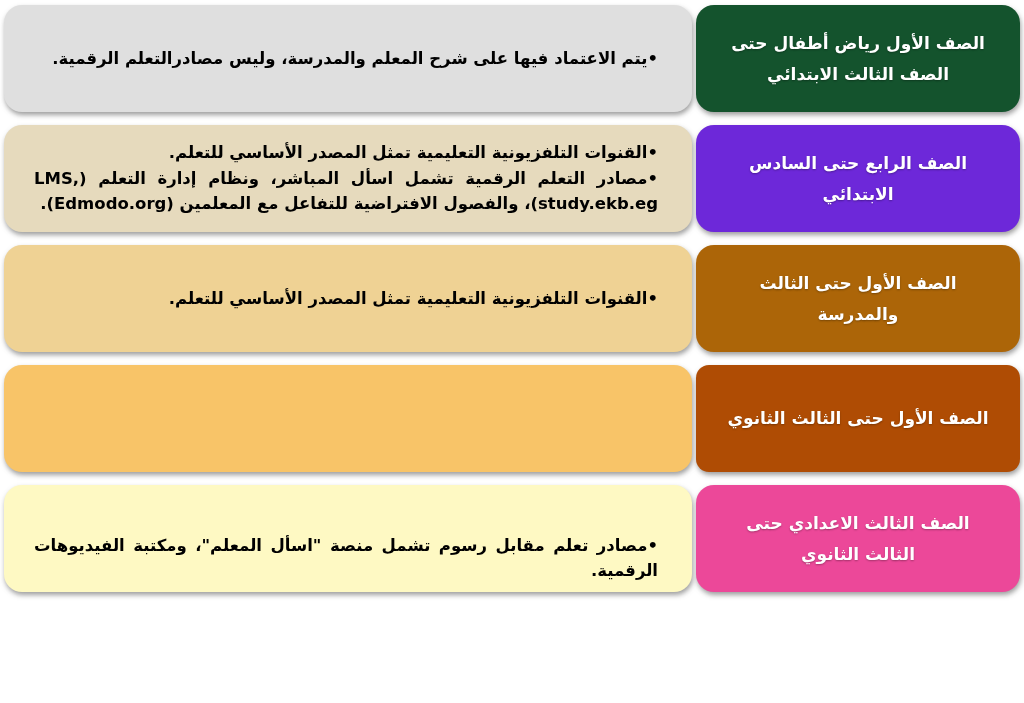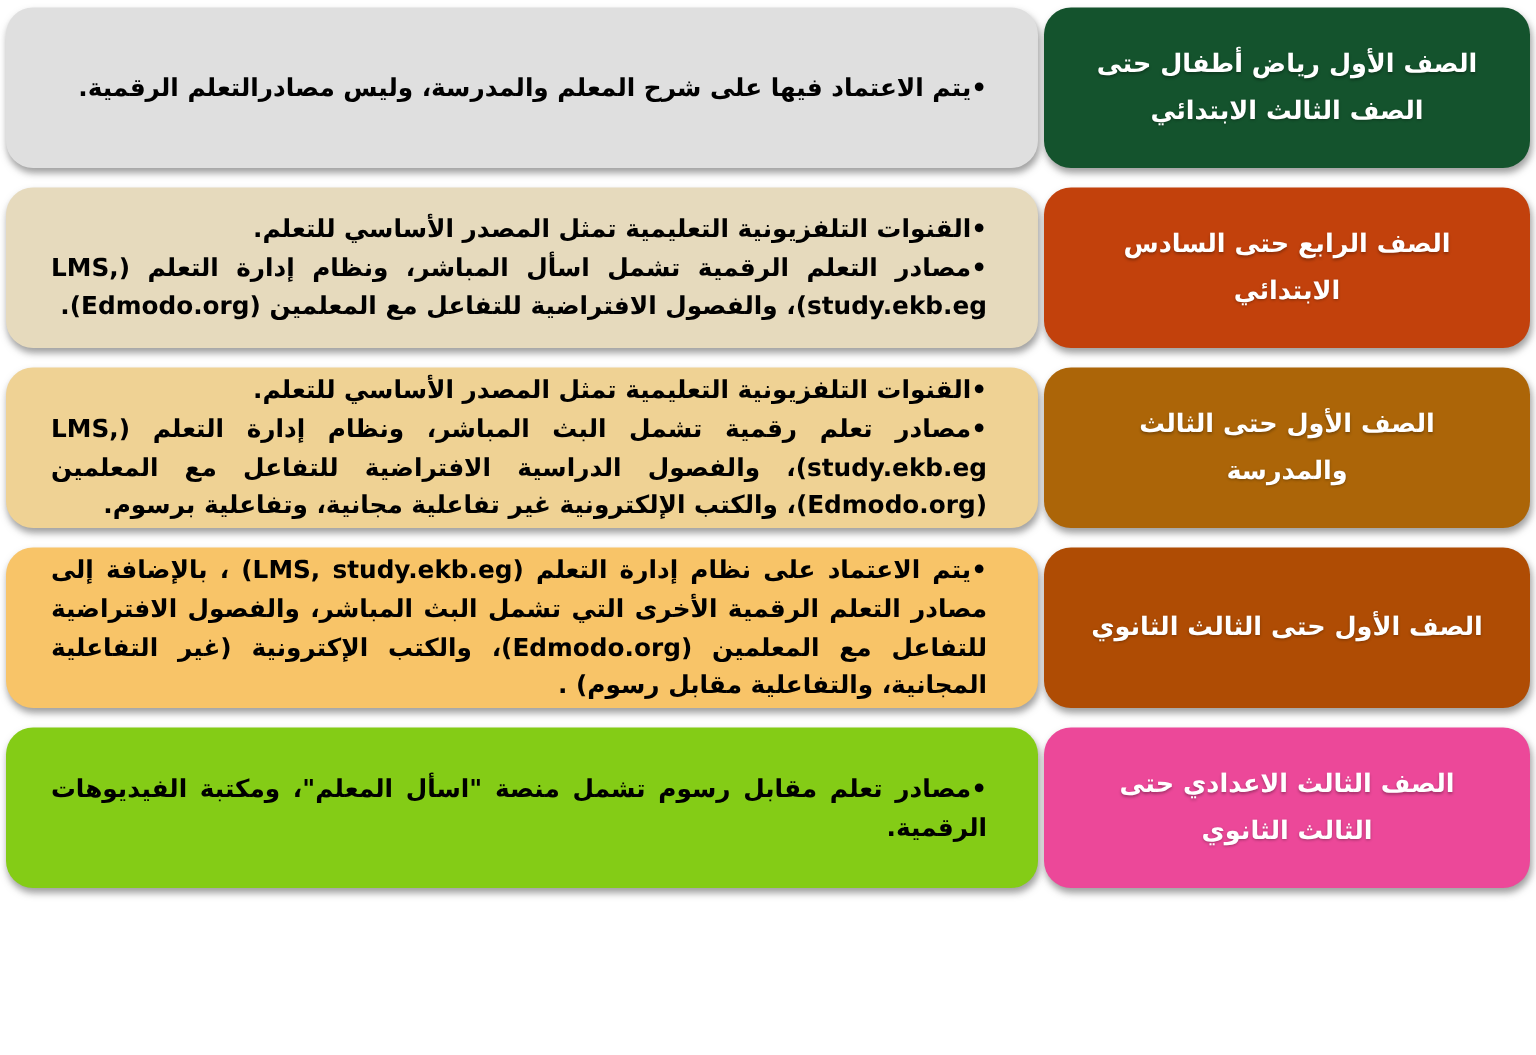--- a/index.html
+++ b/index.html
@@ -72,38 +72,36 @@
       <div class="item">•يتم الاعتماد فيها على شرح المعلم والمدرسة، وليس مصادرالتعلم الرقمية.</div>
     </div>
     <div class="hdr" style="background: #14532d;">الصف الأول رياض أطفال حتى الصف الثالث الابتدائي</div>
   </section>
 
   <section class="row">
     <div class="body" style="background: rgb(230, 218, 189);">
       <div class="item">•القنوات التلفزيونية التعليمية تمثل المصدر الأساسي للتعلم.</div>
       <div class="item">•مصادر التعلم الرقمية تشمل اسأل المباشر، ونظام إدارة التعلم (LMS, study.ekb.eg)، والفصول الافتراضية للتفاعل مع المعلمين (Edmodo.org).</div>
     </div>
-    <div class="hdr" style="background: #c2410c;">الصف الرابع حتى السادس الابتدائي</div>
+    <div class="hdr" style="background: #6d28d9;">الصف الرابع حتى السادس الابتدائي</div>
   </section>
 
   <section class="row">
     <div class="body" style="background: rgb(239, 210, 148);">
       <div class="item">•القنوات التلفزيونية التعليمية تمثل المصدر الأساسي للتعلم.</div>
-      <div class="item">•مصادر تعلم رقمية تشمل البث المباشر، ونظام إدارة التعلم (LMS, study.ekb.eg)، والفصول الدراسية الافتراضية للتفاعل مع المعلمين (Edmodo.org)، والكتب الإلكترونية غير تفاعلية مجانية، وتفاعلية برسوم.</div>
     </div>
     <div class="hdr" style="background: rgb(172, 101, 8);">الصف الأول حتى الثالث والمدرسة</div>
   </section>
 
   <section class="row">
     <div class="body" style="background: rgb(248, 196, 104);">
-      <div class="item">•يتم الاعتماد على نظام إدارة التعلم (LMS, study.ekb.eg) ، بالإضافة إلى مصادر التعلم الرقمية الأخرى التي تشمل البث المباشر، والفصول الافتراضية للتفاعل مع المعلمين (Edmodo.org)، والكتب الإكترونية (غير التفاعلية المجانية، والتفاعلية مقابل رسوم) .</div>
     </div>
-    <div class="hdr" style="background: rgb(175, 76, 4);">الصف الأول حتى الثالث الثانوي</div>
+    <div class="hdr" style="background: rgb(175, 76, 4); border-radius: 13px;">الصف الأول حتى الثالث الثانوي</div>
   </section>
 
   <section class="row">
-    <div class="body" style="background: #84cc16;">
+    <div class="body" style="background: #fef9c3; justify-content: flex-end;">
       <div class="item">•مصادر تعلم مقابل رسوم تشمل منصة "اسأل المعلم"، ومكتبة الفيديوهات الرقمية.</div>
     </div>
     <div class="hdr" style="background: #ec4899;">الصف الثالث الاعدادي حتى الثالث الثانوي</div>
   </section>
 
 </div>
 
 </body></html>

